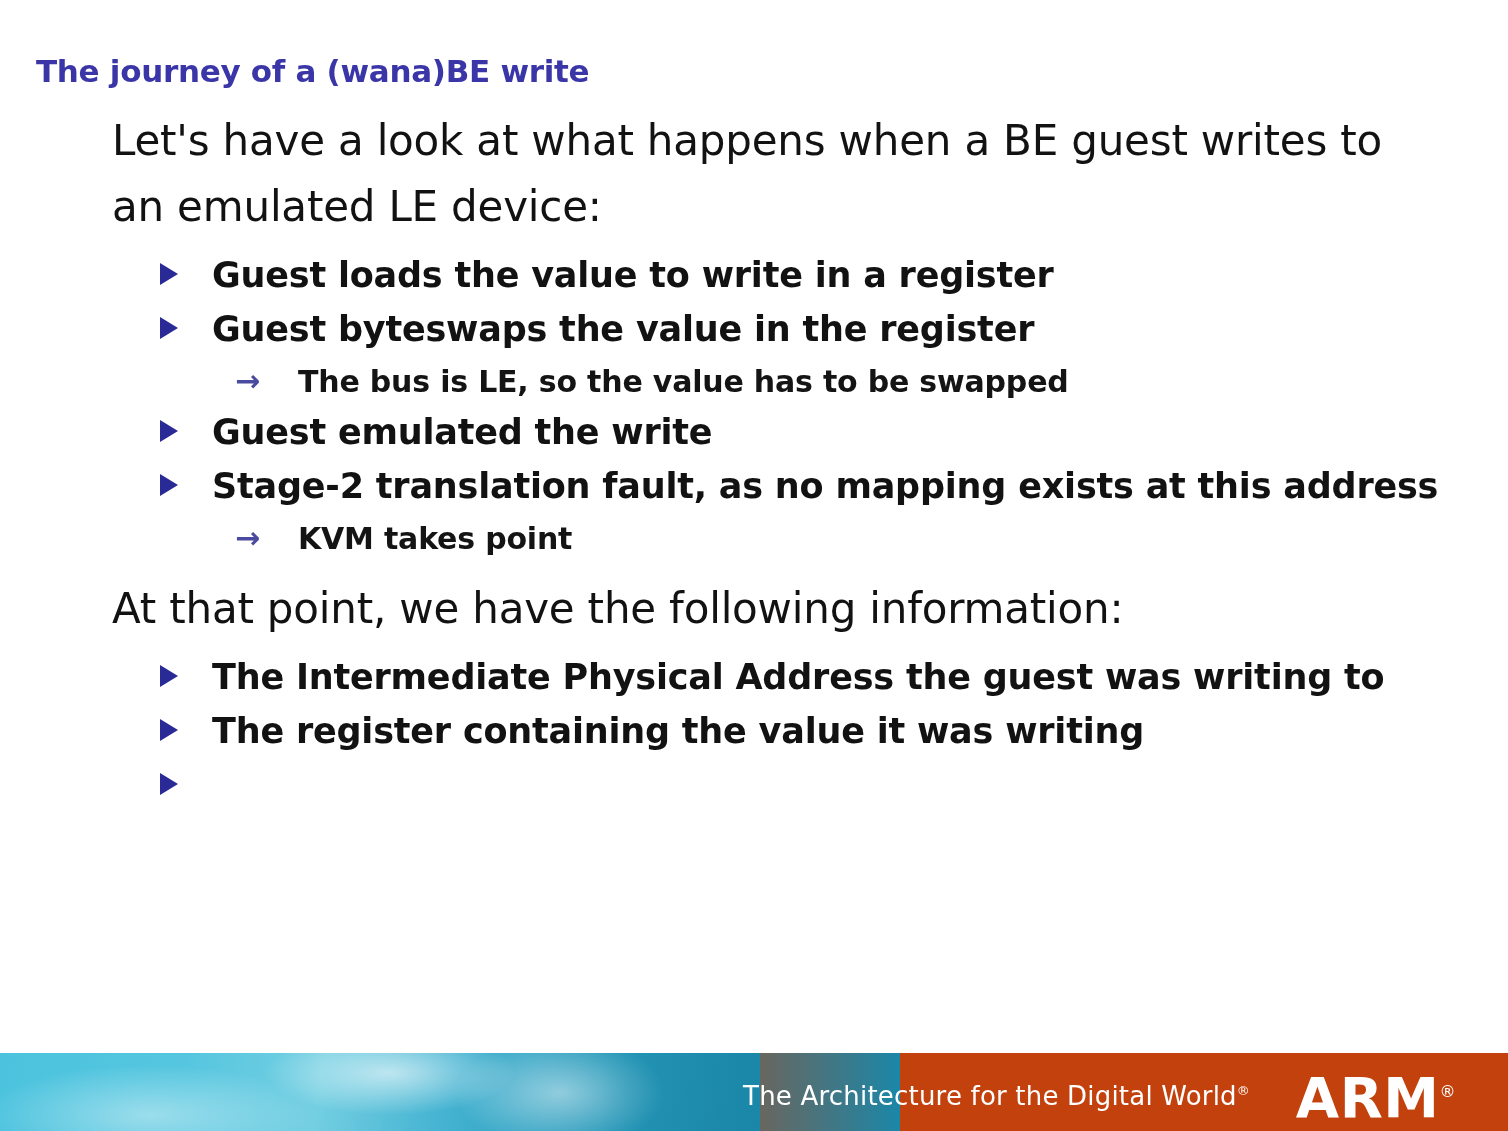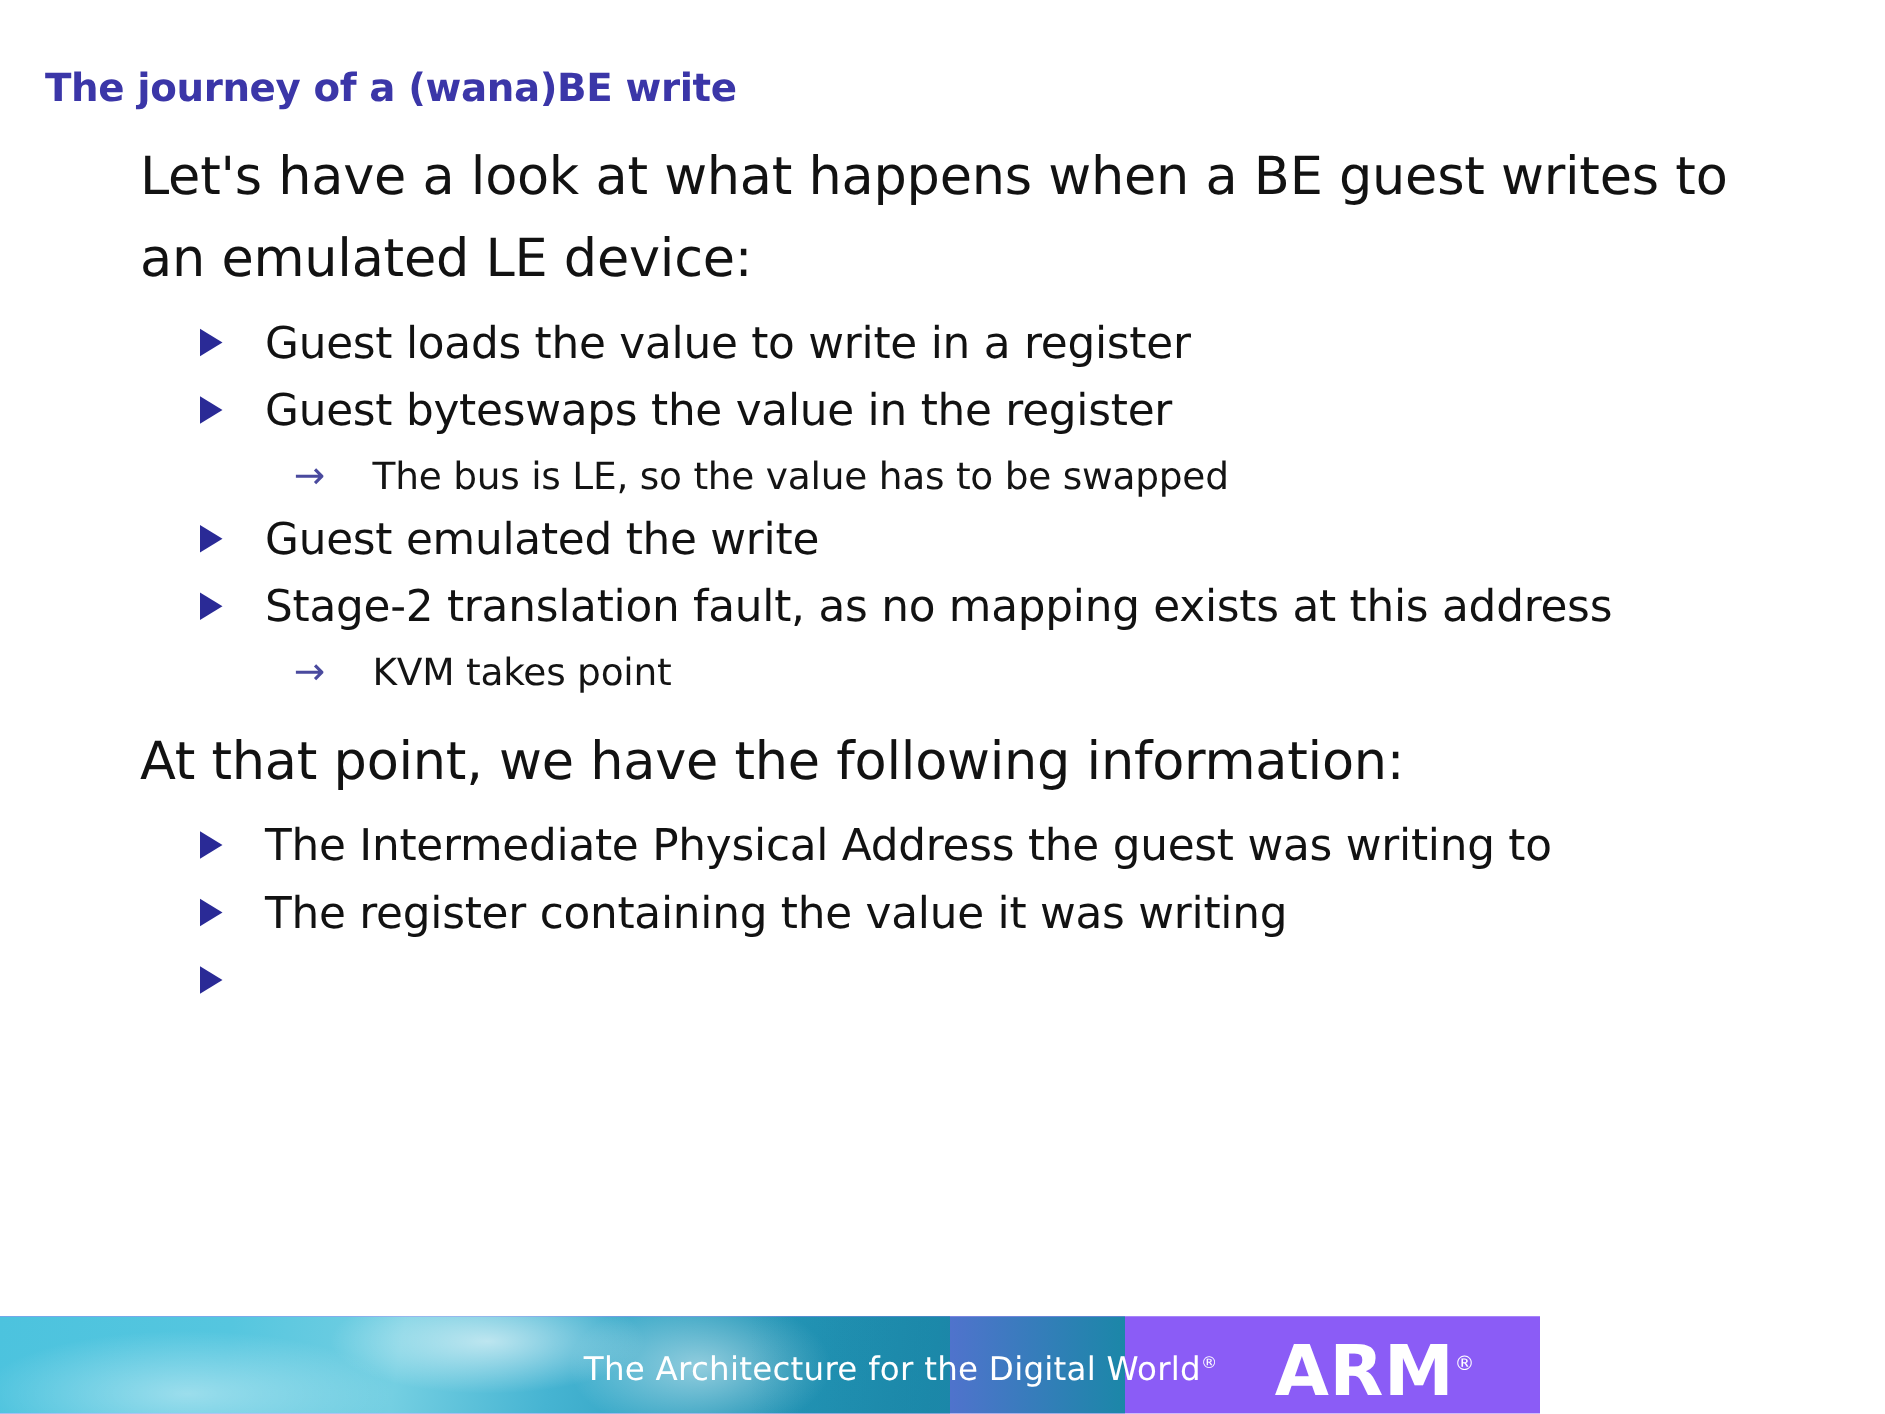--- a/index.html
+++ b/index.html
@@ -50,20 +50,21 @@
     letter-spacing: -0.2px;
   }
   .para.second {
     margin-top: 14px;
   }
 
   .bullet-list {
     list-style: none;
     margin: 10px 0 0 0;
     padding: 0;
+    font-weight: bold;
   }
   .bullet-item {
     position: relative;
     margin: 0 0 0 212px;
     padding: 0;
     font-size: 35px;
     line-height: 1.54;
     color: #121212;
     letter-spacing: -0.2px;
     white-space: nowrap;
@@ -100,23 +101,23 @@
     color: #4a4a9e;
     font-size: 30px;
     font-family: "DejaVu Sans", sans-serif;
   }
 
   
   #footer {
     position: absolute;
     left: 0;
     bottom: 0;
-    width: 1232px;
+    width: 1508px;
     height: 78px;
-    background: #8b5cf6;
+    background: #c2410c;
     overflow: hidden;
     text-decoration: underline;
   }
   #footer-clouds {
     position: absolute;
     left: 0;
     top: 0;
     width: 760px;
     height: 78px;
     background:

